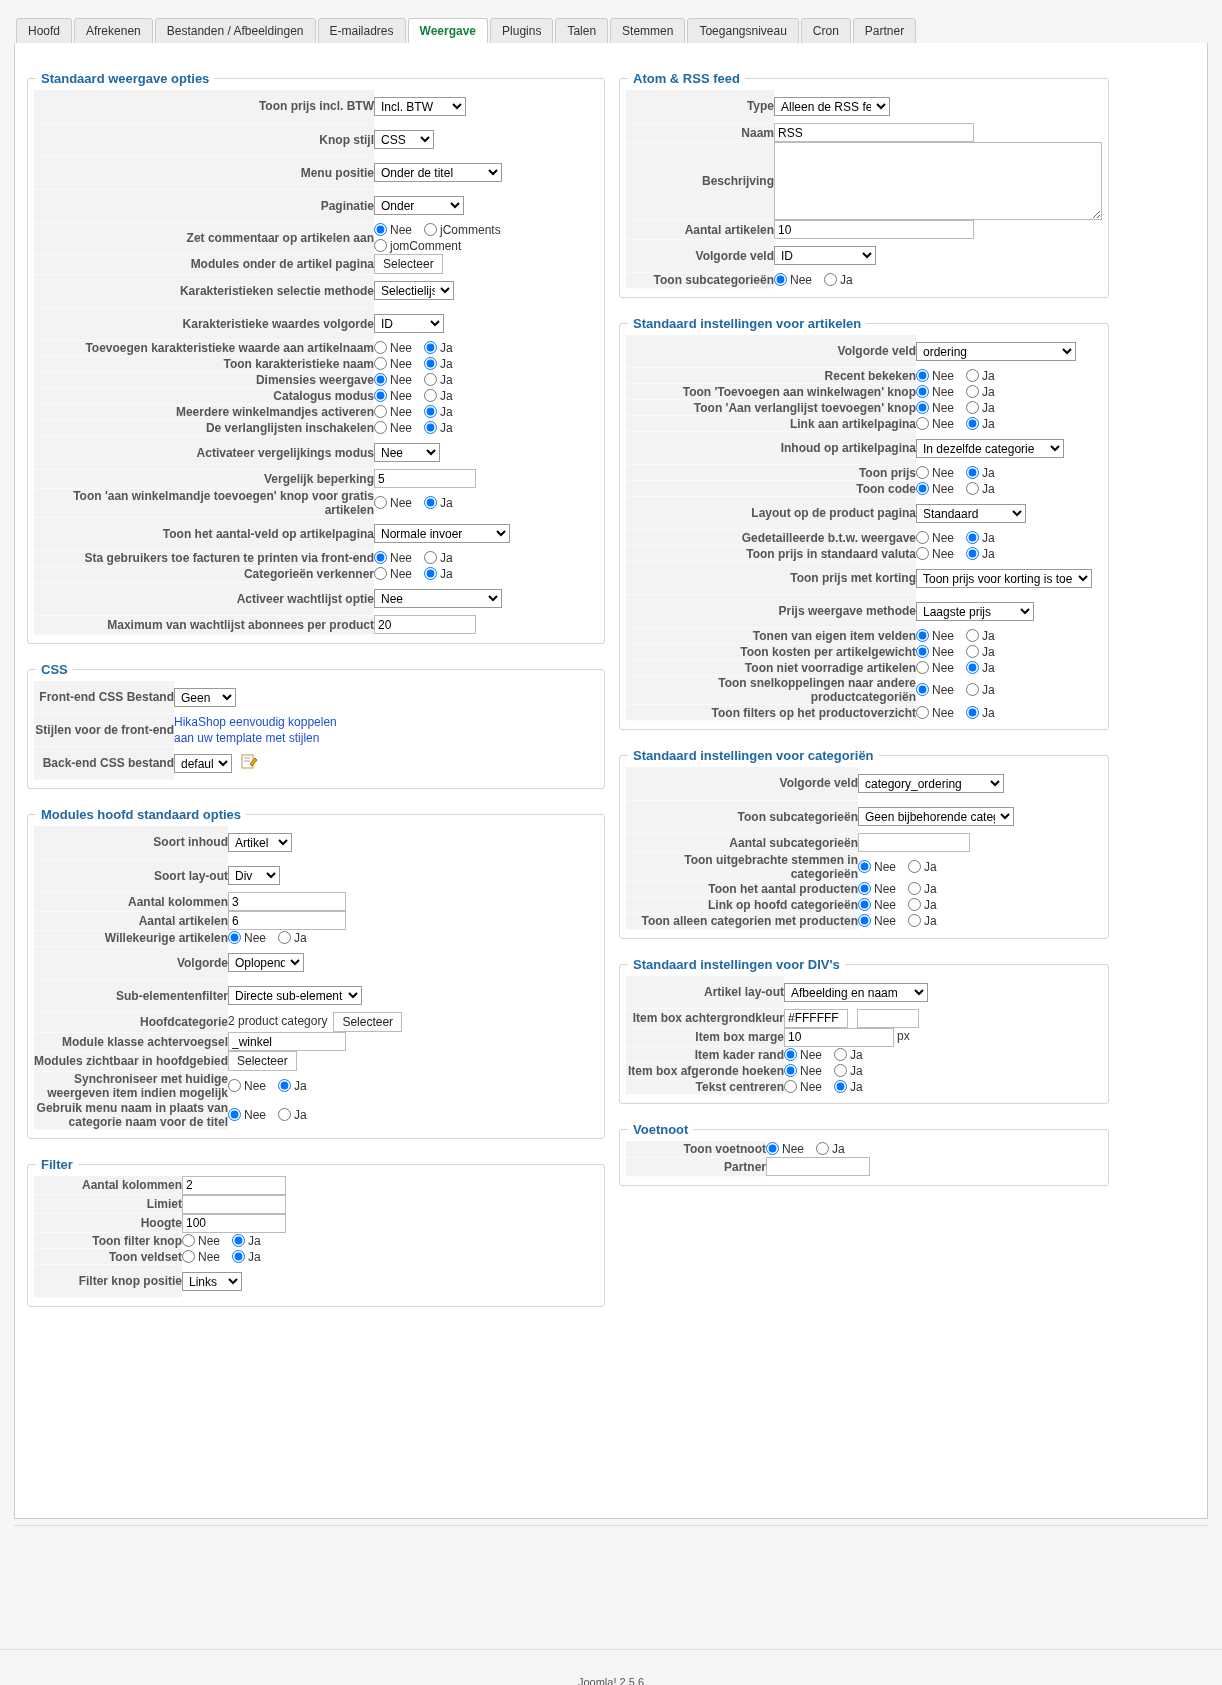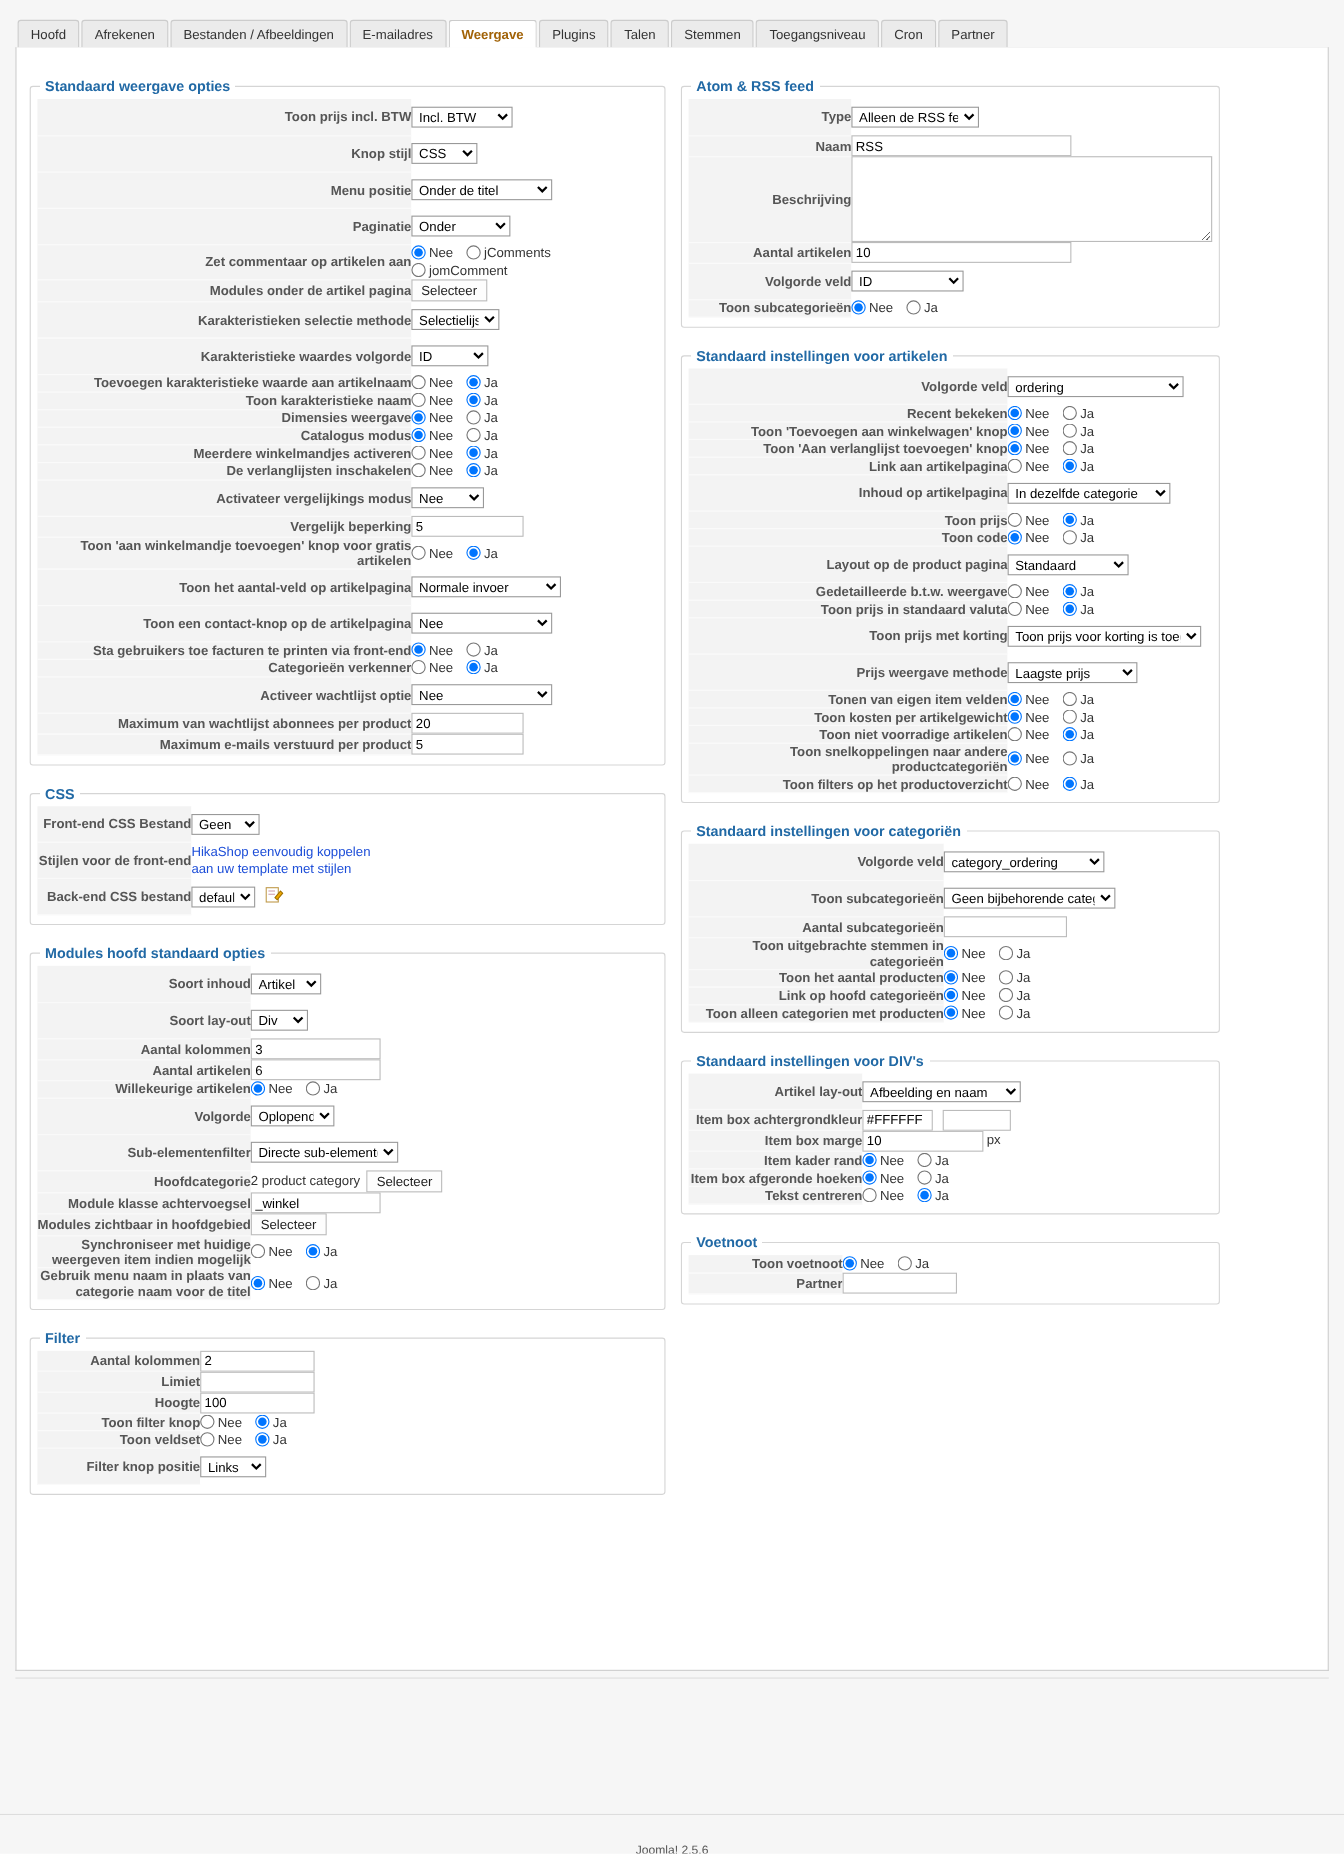--- a/index.html
+++ b/index.html
@@ -33,21 +33,21 @@
     color:#333;
     line-height:14px;
     cursor:pointer;
     position:relative;
     top:1px;
   }
   .tab.active {
     background:#ffffff;
     border-bottom:1px solid #ffffff;
     font-weight:bold;
-    color:#a16207;
+    color:#15803d;
   }
 
   
   .panel {
     position:absolute;
     left:14px; top:43px;
     width:1194px;
     height:1476px;
     background:#ffffff;
     border:1px solid #ccc;
@@ -273,43 +273,35 @@
               <td class="val"><input class="txt" style="width: 102px;" value="5"></td>
             </tr>
             <tr>
               <td class="lbl">Toon 'aan winkelmandje toevoegen' knop voor gratis artikelen</td>
               <td class="val"><span class="radiogrp"><label><input type="radio" name="r7" style=""><span>Nee</span></label><label><input type="radio" name="r7" checked="" style=""><span>Ja</span></label></span></td>
             </tr>
             <tr class="tall">
               <td class="lbl">Toon het aantal-veld op artikelpagina</td>
               <td class="val"><select class="sel" style="width:136px"><option>Normale invoer</option></select></td>
             </tr>
-            <tr class="tall">
-              <td class="lbl">Toon een contact-knop op de artikelpagina</td>
-              <td class="val"><select class="sel" style="width:128px"><option>Nee</option></select></td>
-            </tr>
             <tr>
               <td class="lbl">Sta gebruikers toe facturen te printen via front-end</td>
               <td class="val"><span class="radiogrp"><label><input type="radio" name="r8" checked="" style=""><span>Nee</span></label><label><input type="radio" name="r8" style=""><span>Ja</span></label></span></td>
             </tr>
             <tr>
               <td class="lbl">Categorieën verkenner</td>
               <td class="val"><span class="radiogrp"><label><input type="radio" name="r9" style=""><span>Nee</span></label><label><input type="radio" name="r9" checked="" style=""><span>Ja</span></label></span></td>
             </tr>
             <tr class="tall">
               <td class="lbl">Activeer wachtlijst optie</td>
               <td class="val"><select class="sel" style="width:128px"><option>Nee</option></select></td>
             </tr>
             <tr>
               <td class="lbl">Maximum van wachtlijst abonnees per product</td>
               <td class="val"><input class="txt" style="width: 102px;" value="20"></td>
-            </tr>
-            <tr>
-              <td class="lbl">Maximum e-mails verstuurd per product</td>
-              <td class="val"><input class="txt" style="width: 102px;" value="5"></td>
             </tr>
           </tbody>
             </table>
         </fieldset>
 
         <fieldset class="box">
           <legend>CSS</legend>
           <table class="opts">
             <tbody>
                 <tr class="tall">

